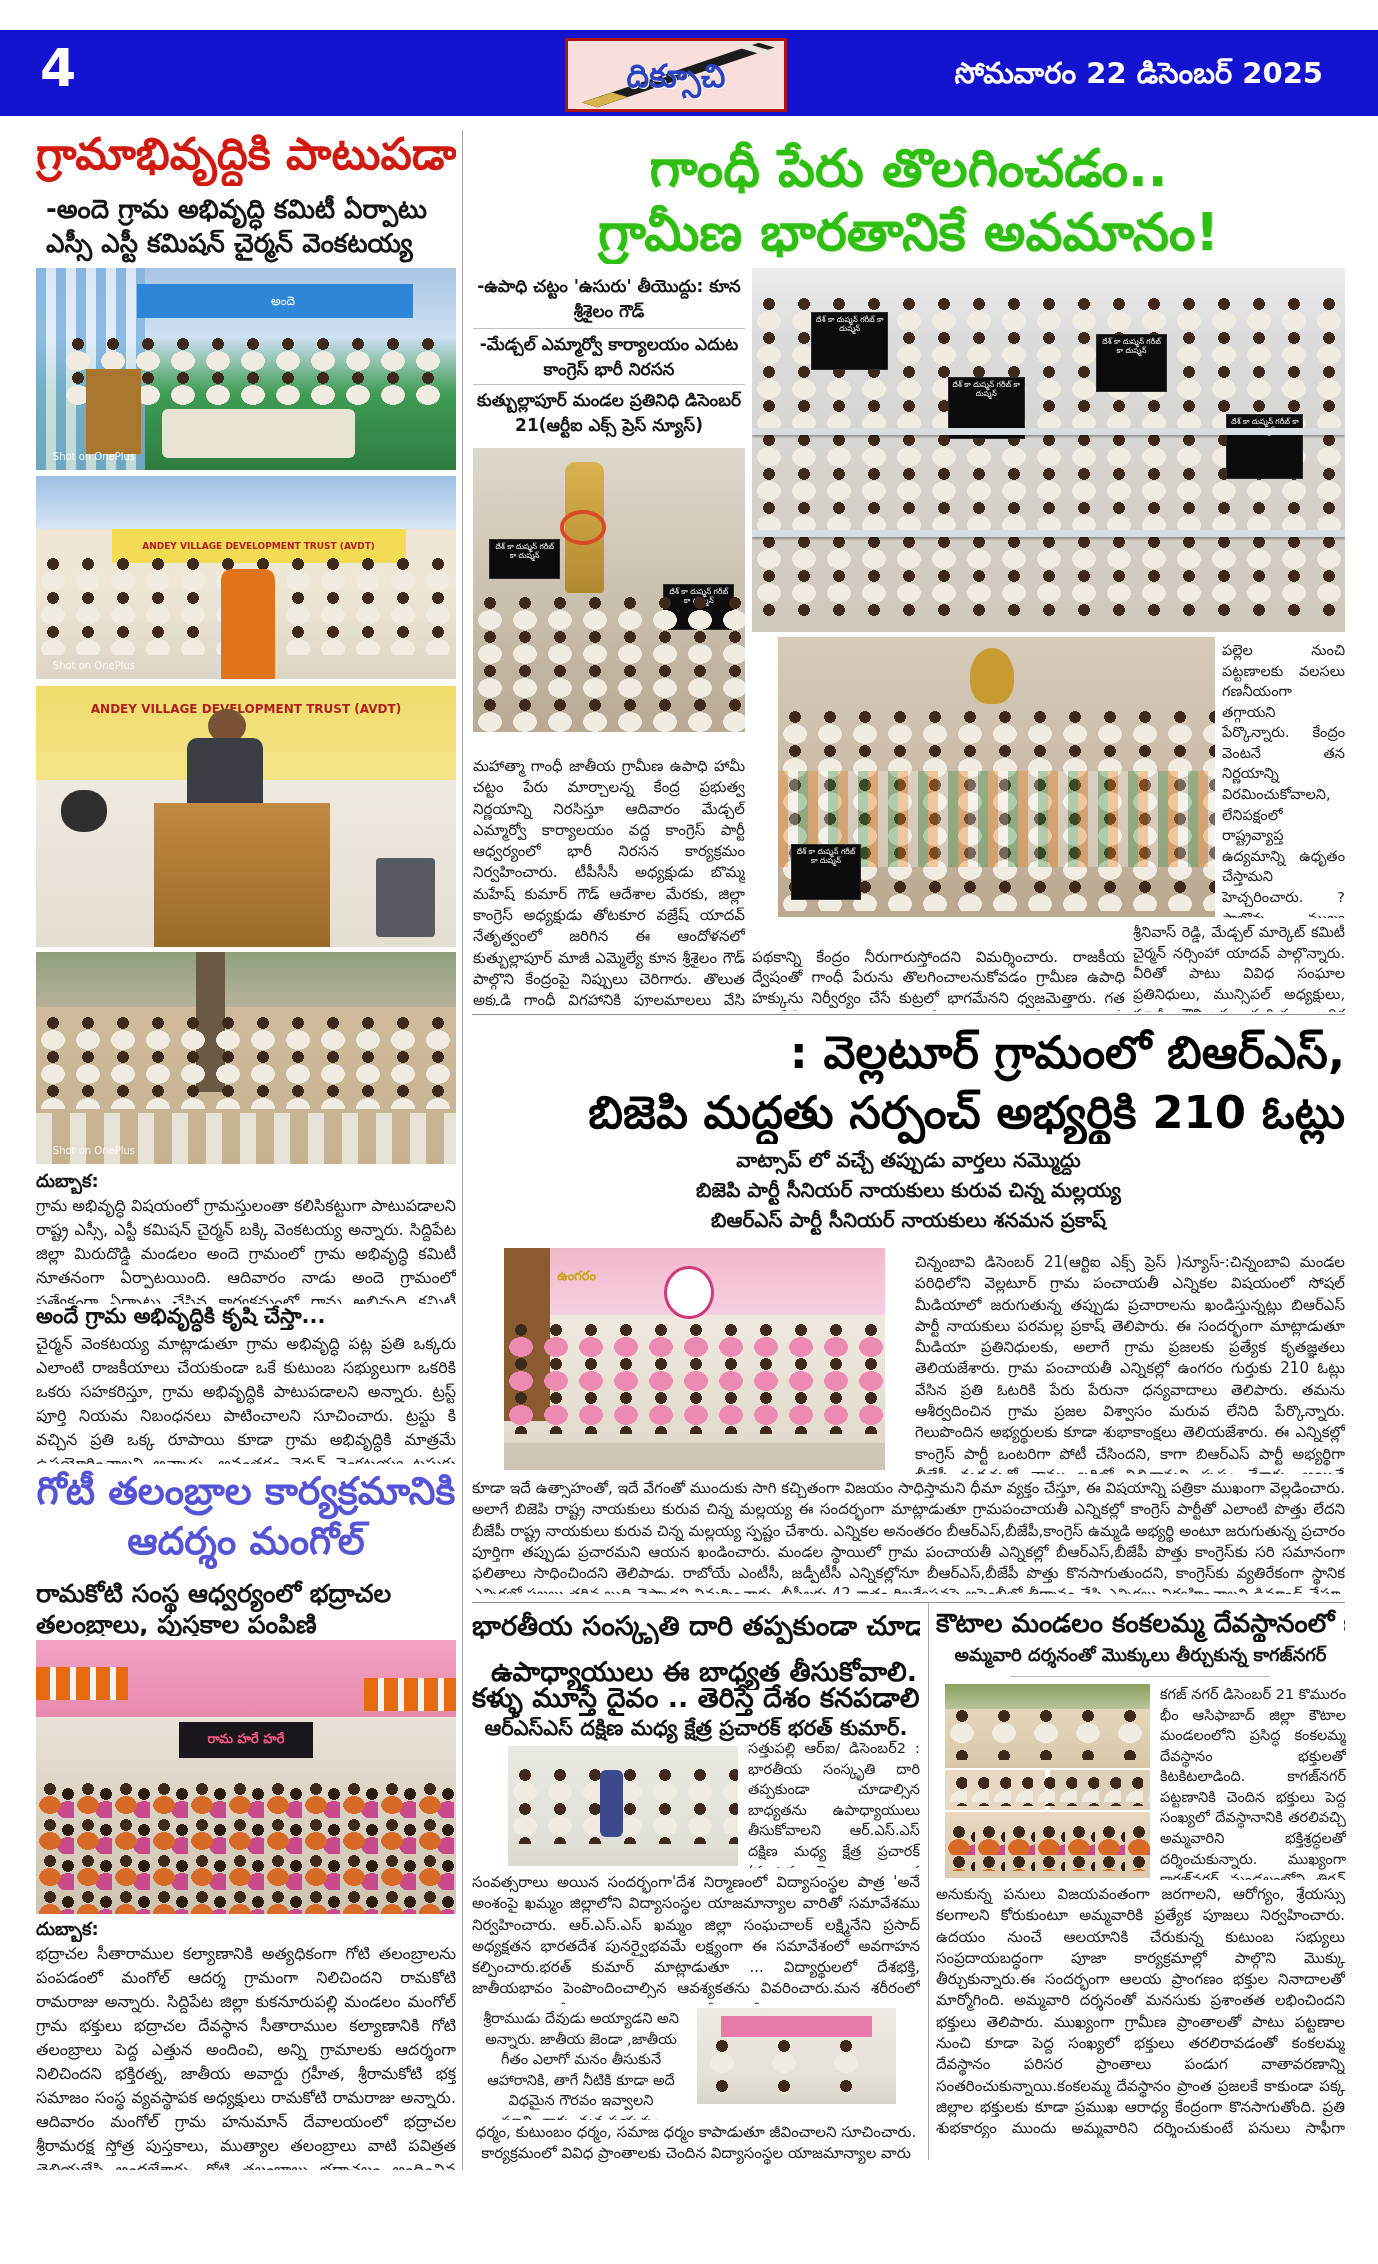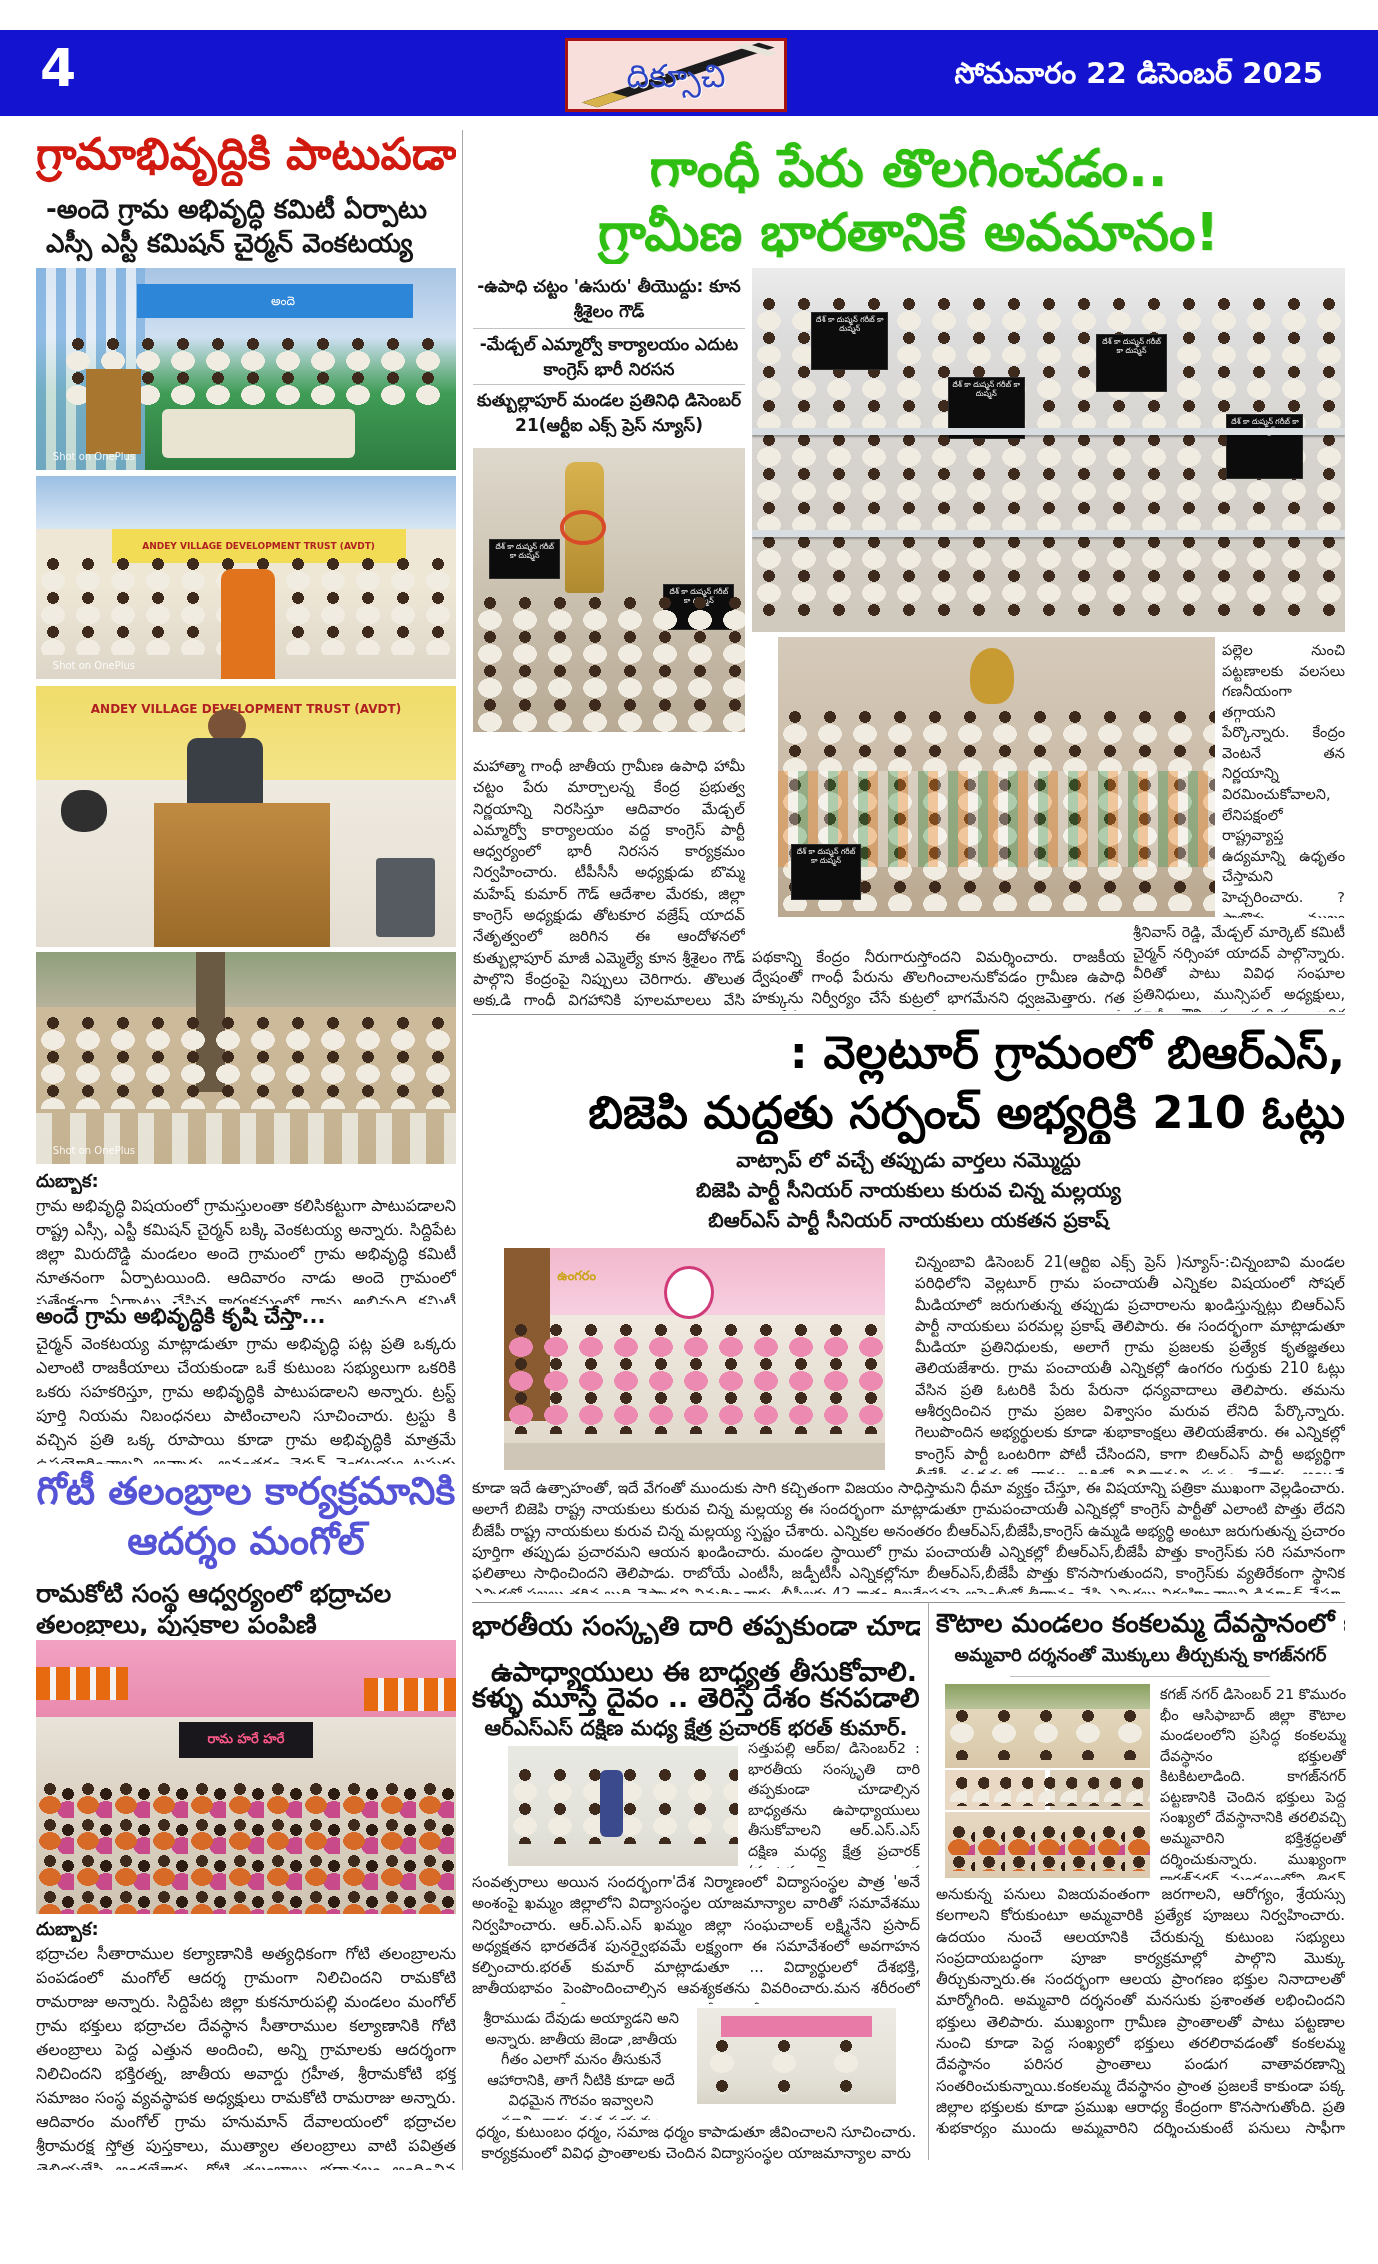--- a/index.html
+++ b/index.html
@@ -24,21 +24,21 @@
   
   .vrule{background:#a8a8a8;width:1px;}
   .hrule{background:#8f8f8f;height:1px;}
   .hrule-thin{background:#bdbdbd;height:1px;}
   
   .topbar{position:absolute;left:0;top:30px;width:1378px;height:86px;background:#1414d0;}
   .pageno{position:absolute;left:40px;top:42px;color:#fff;font-size:52px;font-weight:bold;line-height:1;}
   .logo-box{position:absolute;left:565px;top:38px;width:222px;height:74px;background:#f8dfdc;
             border:3px solid #a81414;box-sizing:border-box;}
   .logo-title{position:absolute;left:0;top:16px;width:100%;text-align:center;color:#2b44c4;
-              font-size:32px;font-weight:normal;text-shadow:1px 1px 0 #fff;z-index:2;}
+              font-size:32px;font-weight:bold;text-shadow:1px 1px 0 #fff;z-index:2;}
   .edition-date{position:absolute;right:55px;top:56px;color:#ffffff;font-size:29px;font-weight:bold;white-space:nowrap;}
   
   .photo{position:absolute;overflow:hidden;}
   .ph-child{position:absolute;}
   .heads{background-image:
       radial-gradient(circle 6px at 17px 7px,#3d2a1c 97%,rgba(0,0,0,0)),
       radial-gradient(ellipse 12px 10px at 17px 24px,#f0ece2 97%,rgba(0,0,0,0));
       background-size:35px 34px;}
   .heads-pink{background-image:
       radial-gradient(circle 6px at 17px 7px,#3d2a1c 97%,rgba(0,0,0,0)),
@@ -160,21 +160,21 @@
     <div class="abs txt body-sm" style="left:752px;top:947px;width:373px;height:64px;font-size:15px;line-height:1.35;">పథకాన్ని కేంద్రం నీరుగారుస్తోందని విమర్శించారు. రాజకీయ ద్వేషంతో గాంధీ పేరును తొలగించాలనుకోవడం గ్రామీణ ఉపాధి హక్కును నిర్వీర్యం చేసే కుట్రలో భాగమేనని ధ్వజమెత్తారు. గత యూపీఏ ప్రభుత్వ హయాంలో సోనియా గాంధీ సంకల్పంతో, అప్పటి ప్రధాని మన్మోహన్ సింగ్ ఈ చట్టాన్ని తెచ్చారని గుర్తు చేశారు. దీనివల్ల</div>
     <div class="abs txt body-sm" style="left:1222px;top:640px;width:123px;height:278px;">పల్లెల నుంచి పట్టణాలకు వలసలు గణనీయంగా తగ్గాయని పేర్కొన్నారు. కేంద్రం వెంటనే తన నిర్ణయాన్ని విరమించుకోవాలని, లేనిపక్షంలో రాష్ట్రవ్యాప్త ఉద్యమాన్ని ఉధృతం చేస్తామని హెచ్చరించారు. ?పాల్గొన్న ముఖ్య నాయకులు: ఈ నిరసనలో జిల్లా కాంగ్రెస్ అధ్యక్షుడు తోటకూర వజ్రేష్ యాదవ్, ఇన్చార్జీలు కోలన్ హనుమంత్ రెడ్డి, మందమల్ల పరమేశ్వర్ రెడ్డి, సీనియర్ నాయకులు భూపతి రెడ్డి, పీసరి మహిపాల్ రెడ్డి, జిల్లా గ్రంథాలయ చైర్మన్</div>
     <div class="abs txt body-sm" style="left:1133px;top:922px;width:212px;height:90px;">శ్రీనివాస్ రెడ్డి, మేడ్చల్ మార్కెట్ కమిటీ చైర్మన్ నర్సింహా యాదవ్ పాల్గొన్నారు. వీరితో పాటు వివిధ సంఘాల ప్రతినిధులు, మున్సిపల్ అధ్యక్షులు, మాజీ కౌన్సిలర్లు మరియు అధిక సంఖ్యలో కార్యకర్తలు</div>
   </section>
 
   <section class="art">
     <h1 class="abs txt black-head" style="left:472px;top:1026px;width:873px;height:58px;margin:0;">: వెల్లటూర్ గ్రామంలో బిఆర్ఎస్,</h1>
     <h1 class="abs txt black-head" style="left:472px;top:1086px;width:873px;height:58px;margin:0;">బిజెపి మద్దతు సర్పంచ్ అభ్యర్థికి 210 ఓట్లు</h1>
     <div class="abs txt deck center" style="left:472px;top:1148px;width:873px;height:28px;font-size:20px;">వాట్సాప్ లో వచ్చే తప్పుడు వార్తలు నమ్మొద్దు</div>
     <div class="abs txt deck center" style="left:472px;top:1178px;width:873px;height:28px;font-size:20px;">బిజెపి పార్టీ సీనియర్ నాయకులు కురువ చిన్న మల్లయ్య</div>
-    <div class="abs txt deck center" style="left:472px;top:1208px;width:873px;height:28px;font-size:20px;">బిఆర్ఎస్ పార్టీ సీనియర్ నాయకులు యకతన ప్రకాష్</div>
+    <div class="abs txt deck center" style="left:472px;top:1208px;width:873px;height:28px;font-size:20px;">బిఆర్ఎస్ పార్టీ సీనియర్ నాయకులు శనమన ప్రకాష్</div>
 
     <div class="photo" style="left:504px;top:1248px;width:381px;height:222px;background:linear-gradient(180deg,#f2b8cc 0%,#f6cfe0 30%,#efe9e0 30%,#ded6c8 100%);">
       <div class="ph-child" style="left:0;top:0;width:12%;height:78%;background:#8a5a30;"></div>
       <div class="ph-child" style="left:42%;top:8%;width:13%;height:24%;border:3px solid #d03a78;border-radius:50%;background:#fff;box-sizing:border-box;"></div>
       <div class="ph-child" style="left:14%;top:9%;width:24%;height:18%;color:#caa41a;font-weight:bold;font-size:13px;overflow:hidden;">ఉంగరం</div>
       <div class="ph-child heads-pink" style="left:0;top:34%;width:100%;height:50%;"></div>
       <div class="ph-child" style="left:0;bottom:0;width:100%;height:12%;background:#cfc6b8;"></div>
     </div>
 
     <div class="abs txt body-sm" style="left:915px;top:1252px;width:430px;height:222px;font-size:15px;">చిన్నంబావి డిసెంబర్ 21(ఆర్టిఐ ఎక్స్ ప్రెస్ )న్యూస్-:చిన్నంబావి మండల పరిధిలోని వెల్లటూర్ గ్రామ పంచాయతీ ఎన్నికల విషయంలో సోషల్ మీడియాలో జరుగుతున్న తప్పుడు ప్రచారాలను ఖండిస్తున్నట్లు బిఆర్ఎస్ పార్టీ నాయకులు పరమల్ల ప్రకాష్ తెలిపారు. ఈ సందర్భంగా మాట్లాడుతూ మీడియా ప్రతినిధులకు, అలాగే గ్రామ ప్రజలకు ప్రత్యేక కృతజ్ఞతలు తెలియజేశారు. గ్రామ పంచాయతీ ఎన్నికల్లో ఉంగరం గుర్తుకు 210 ఓట్లు వేసిన ప్రతి ఓటరికి పేరు పేరునా ధన్యవాదాలు తెలిపారు. తమను ఆశీర్వదించిన గ్రామ ప్రజల విశ్వాసం మరువ లేనిది పేర్కొన్నారు. గెలుపొందిన అభ్యర్థులకు కూడా శుభాకాంక్షలు తెలియజేశారు. ఈ ఎన్నికల్లో కాంగ్రెస్ పార్టీ ఒంటరిగా పోటీ చేసిందని, కాగా బిఆర్ఎస్ పార్టీ అభ్యర్థిగా బీజేపీ మద్దతుతో తాము బరిలో నిలిచామని స్పష్టం చేశారు. అయితే కాంగ్రెస్, బీఆర్ఎస్, బీజేపీ, ఉమ్మడి అభ్యర్థి ఘనవిజయం సాధించిందని సోషల్ మీడియాలో వస్తున్న వార్తలు పూర్తిగా అవాస్తవమని అన్నారు. కాంగ్రెస్ పార్టీ బలం సరిపోకపోవడంతో ప్రజలను తప్పుదోవ పట్టించేలా తప్పుడు సమాచారం ప్రచారం చేస్తున్నారని ఆరోపించారు. ఇలాంటి తప్పుడు మెసేజ్‌లను ప్రజలు నమ్మవద్దని కోరారు. ఎన్నికల సమయంలో కొందరు అభ్యర్థులు భారీగా డబ్బులు ఖర్చు చేసినప్పటికీ, తాము మాత్రం ఒక్క రూపాయి కూడా ఖర్చు చేయకుండా 210 ఓట్లు రావడంతో ఆనంద పడుతున్న, ఇది గ్రామ ప్రజల మద్దతుకు నిదర్శనమని చెప్పారు. ఈ ఫలితంతో తమ శ్రేణులు, కార్యకర్తలు సంతోషంతో ఉన్నారని తెలిపాడు. వచ్చే ఎన్నికల్లో</div>

